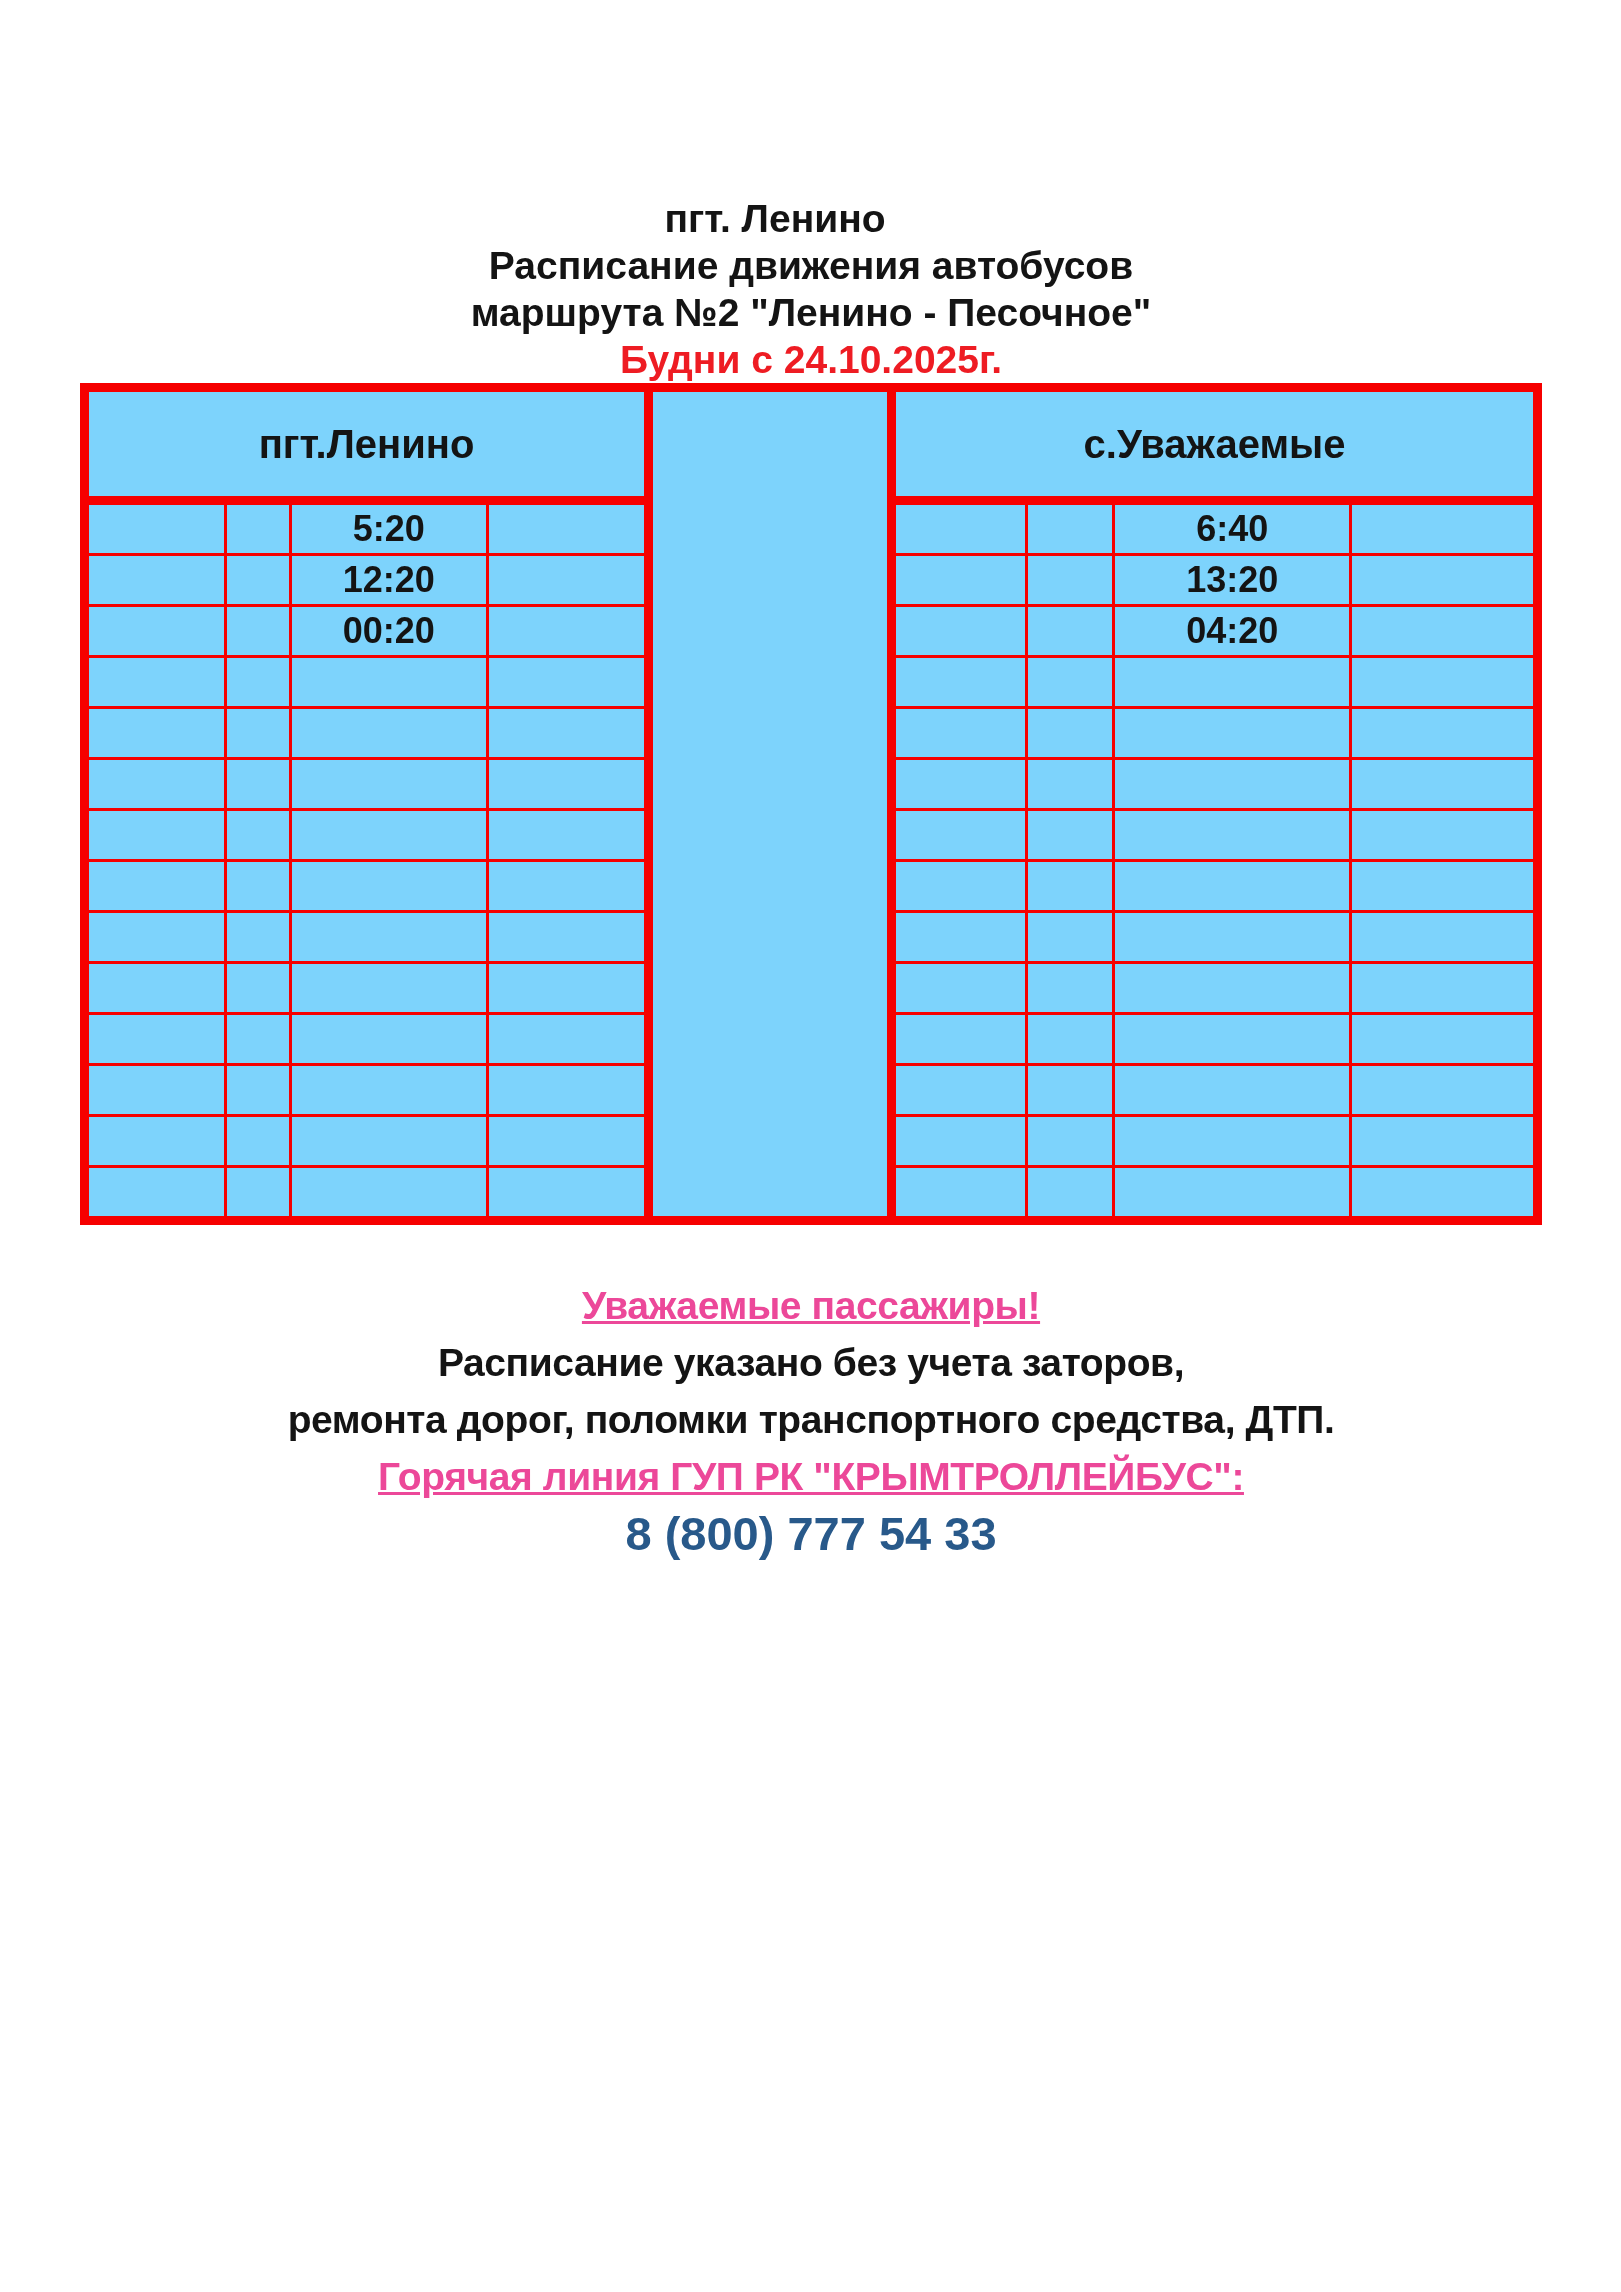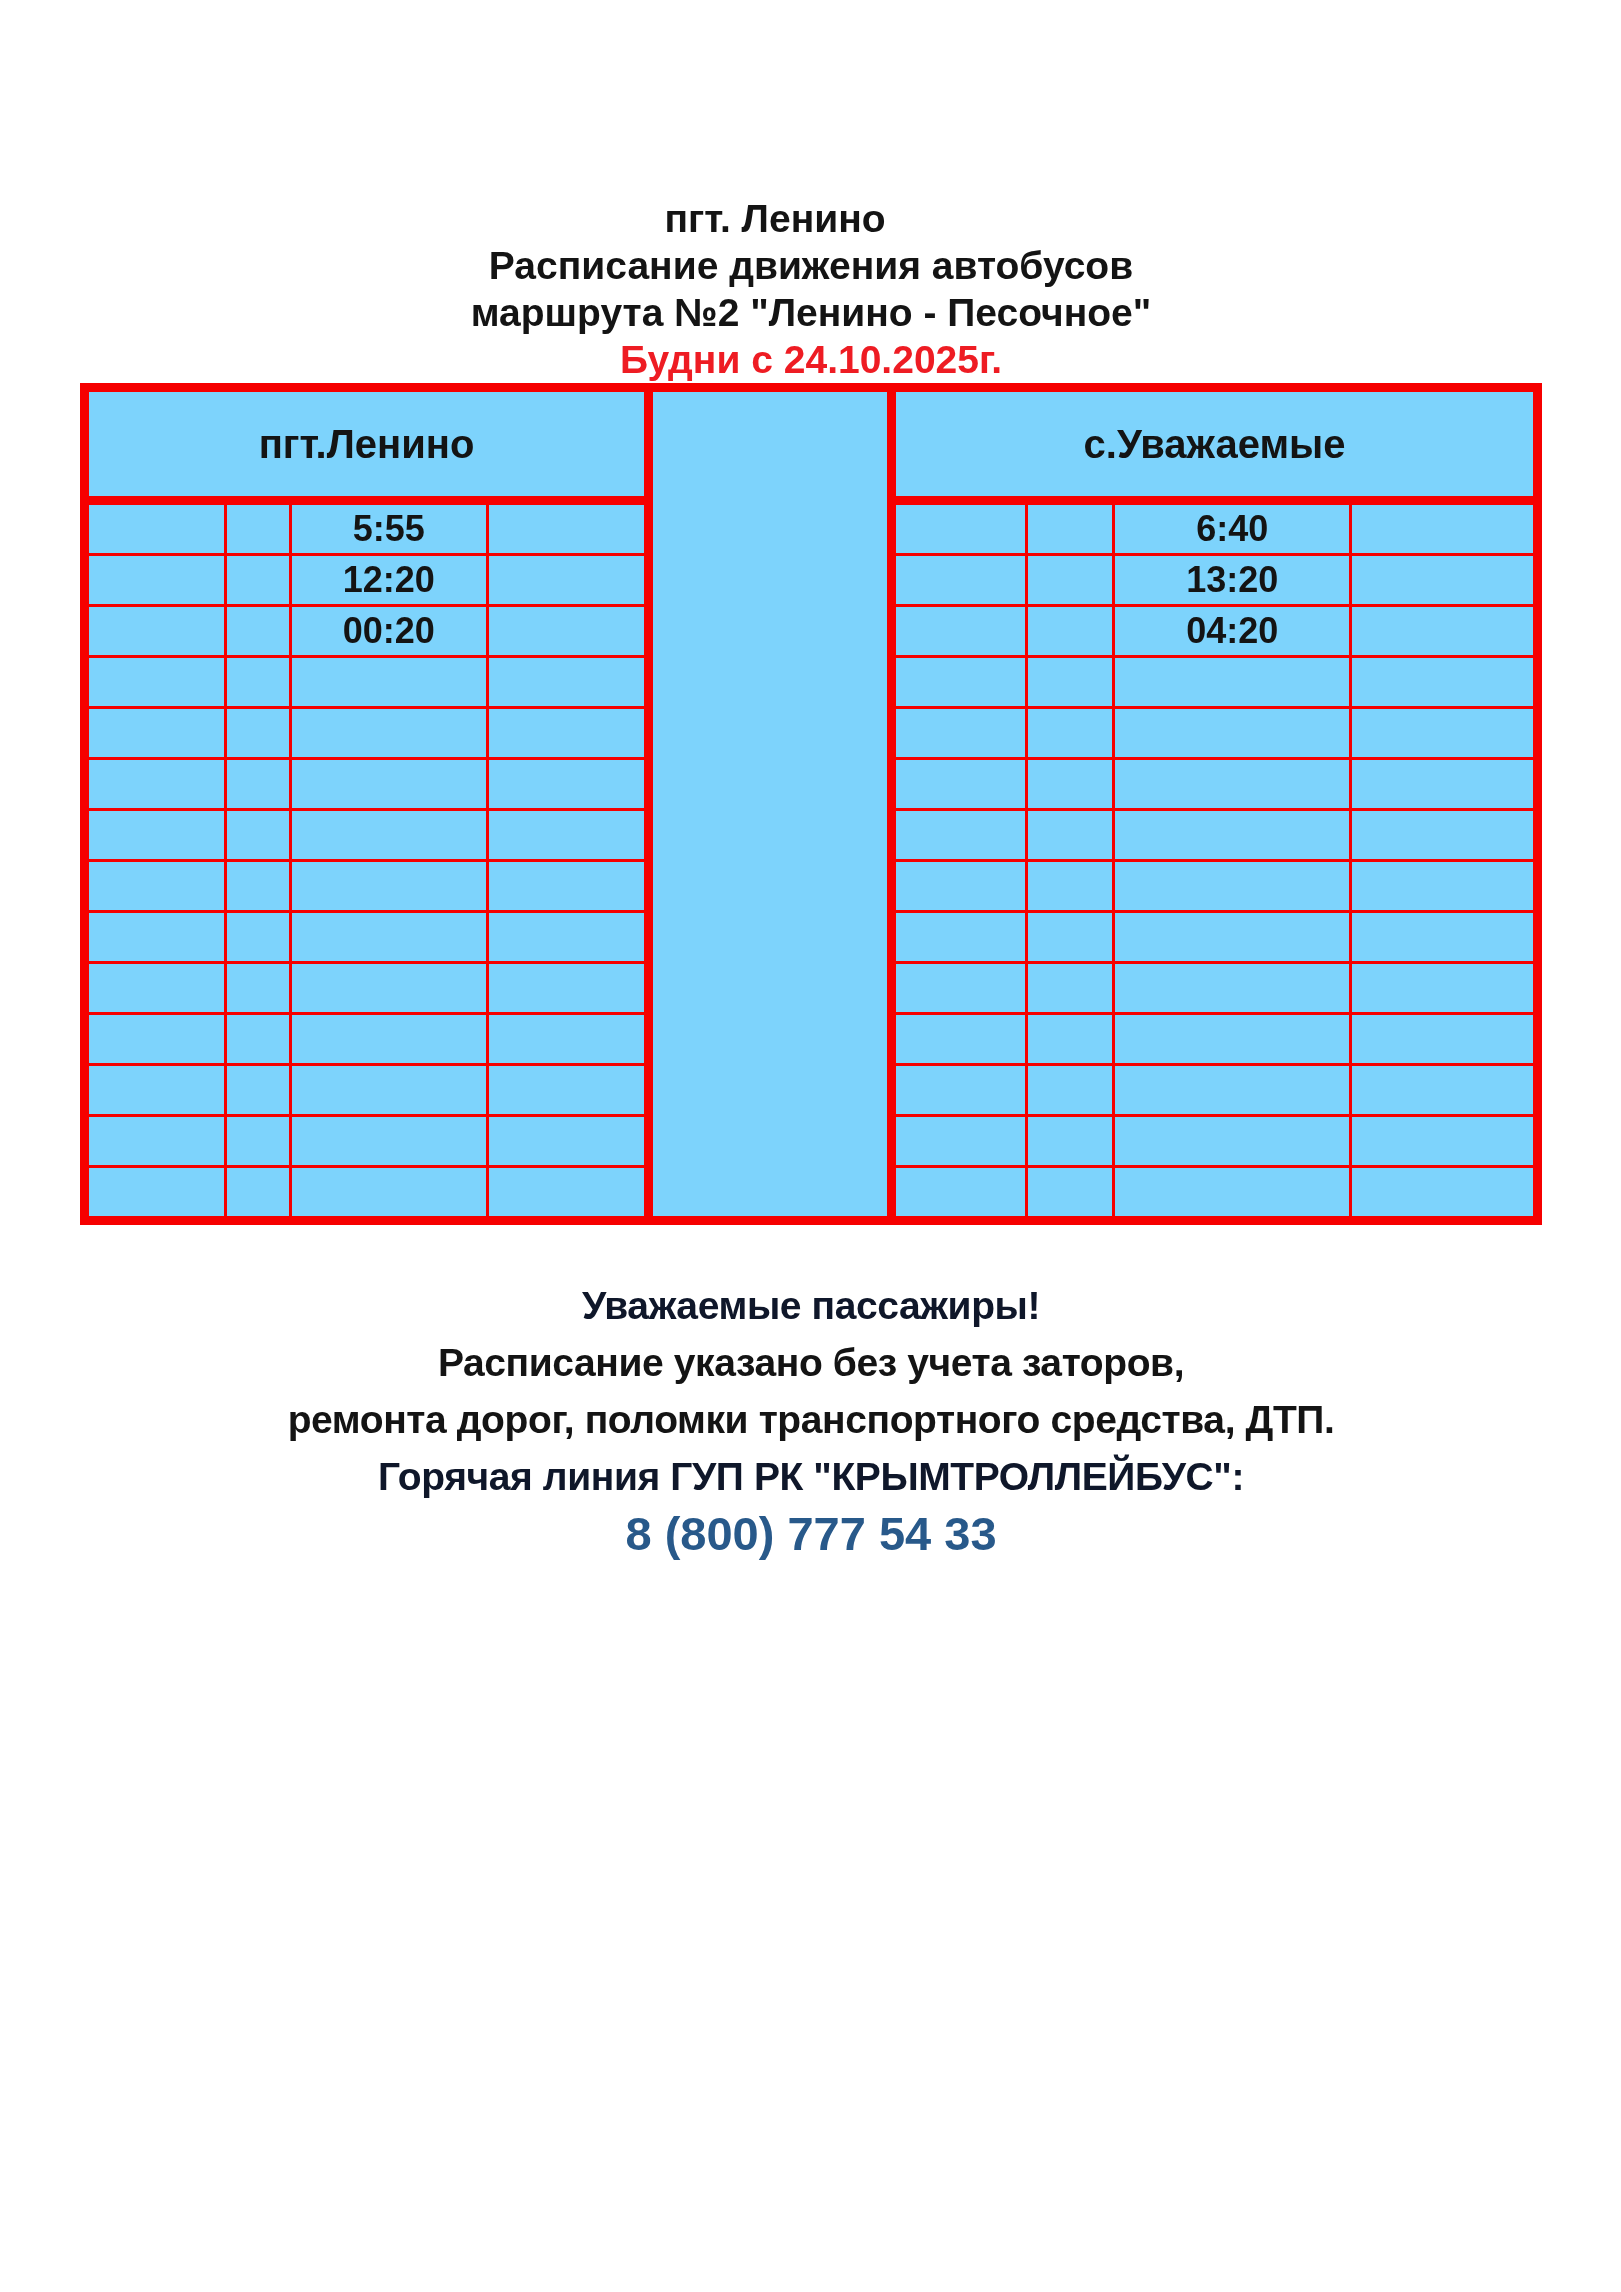--- a/index.html
+++ b/index.html
@@ -70,21 +70,21 @@
 
   
   .footer {
     margin-top: 52px;
     text-align: center;
     font-size: 39px;
     line-height: 57px;
     letter-spacing: -0.4px;
     white-space: nowrap;
   }
-  .footer-line1, .footer-line4 { color: #0f172a; }
+  .footer-line1, .footer-line4 { color: #ec4899; text-decoration: underline; }
   .footer-line2, .footer-line3 { color: #141414; }
   .footer-phone {
     color: #28598a;
     font-size: 47px;
     letter-spacing: 0;
   }
 </style>
 </head>
 <body>
 
@@ -108,21 +108,21 @@
       </colgroup>
       <thead>
         <tr>
             <th colspan="4">пгт.Ленино</th>
           </tr>
       </thead>
       <tbody>
         <tr>
             <td></td>
             <td></td>
-            <td>5:55</td>
+            <td>5:20</td>
             <td></td>
           </tr>
         <tr>
             <td></td>
             <td></td>
             <td>12:20</td>
             <td></td>
           </tr>
         <tr>
             <td></td>

